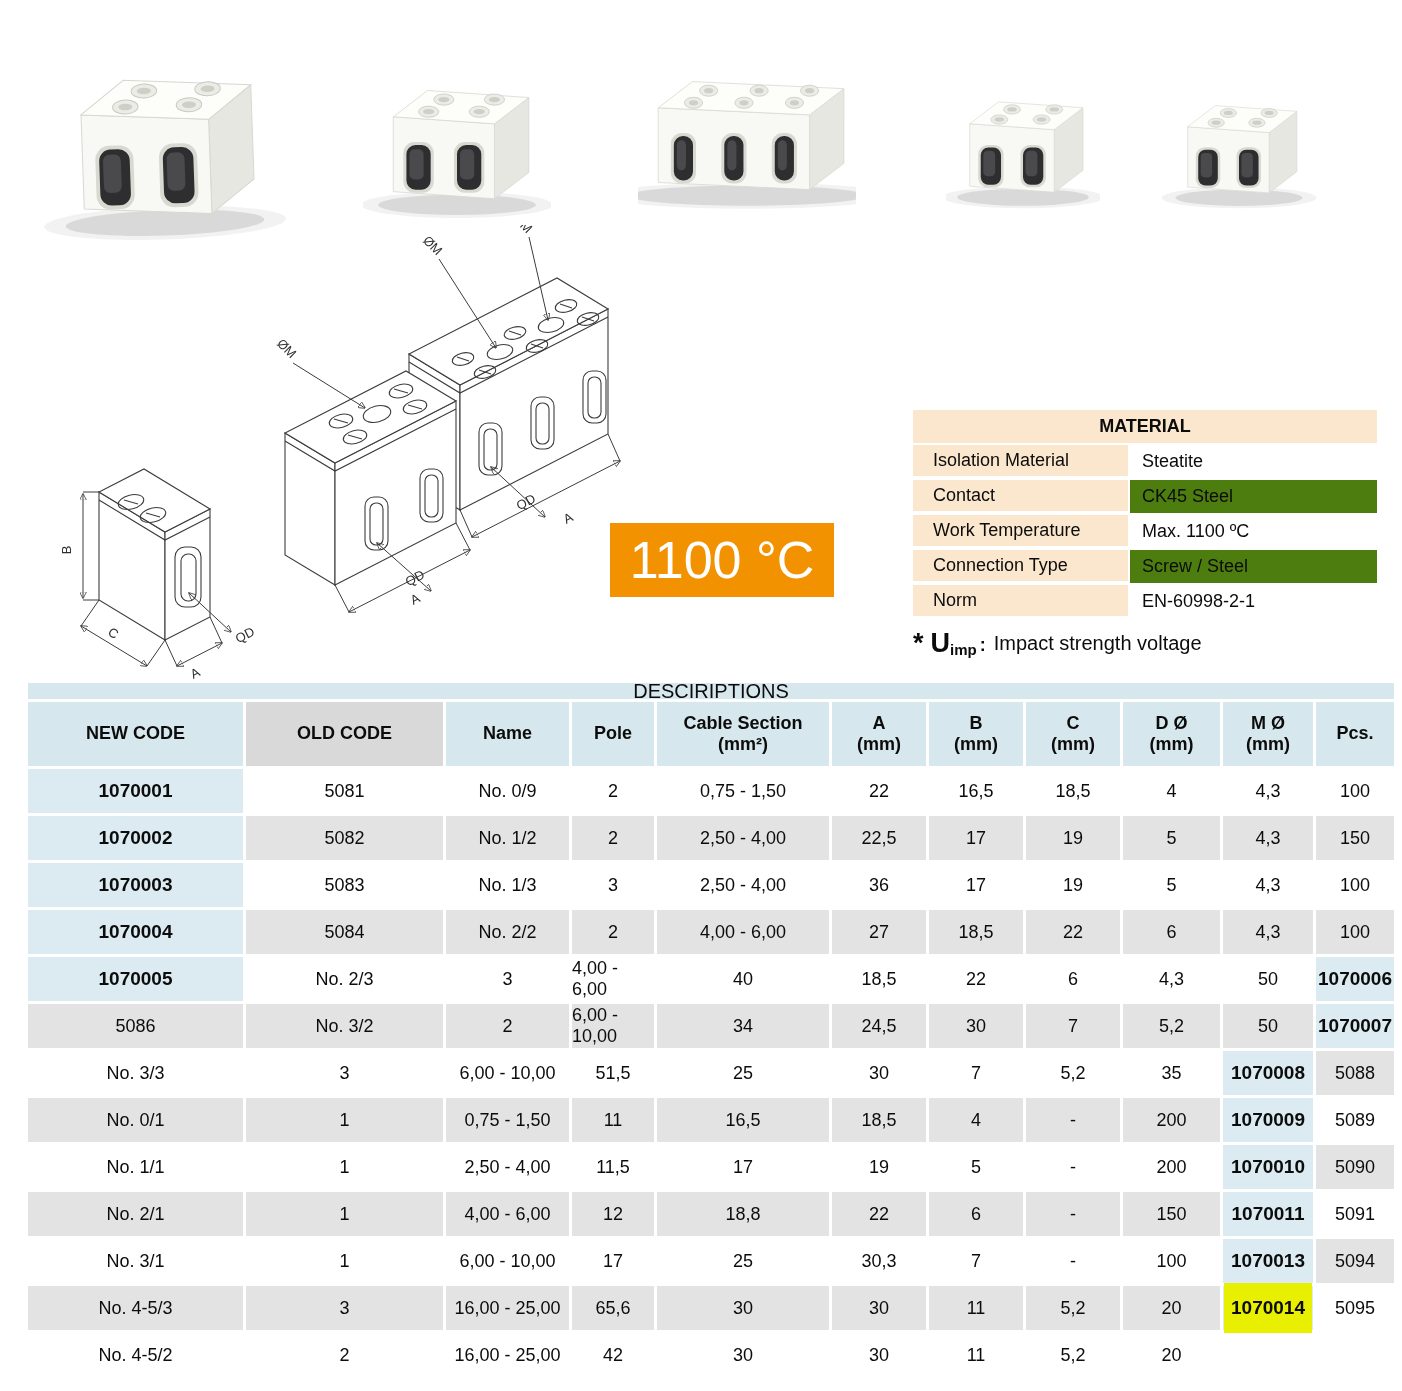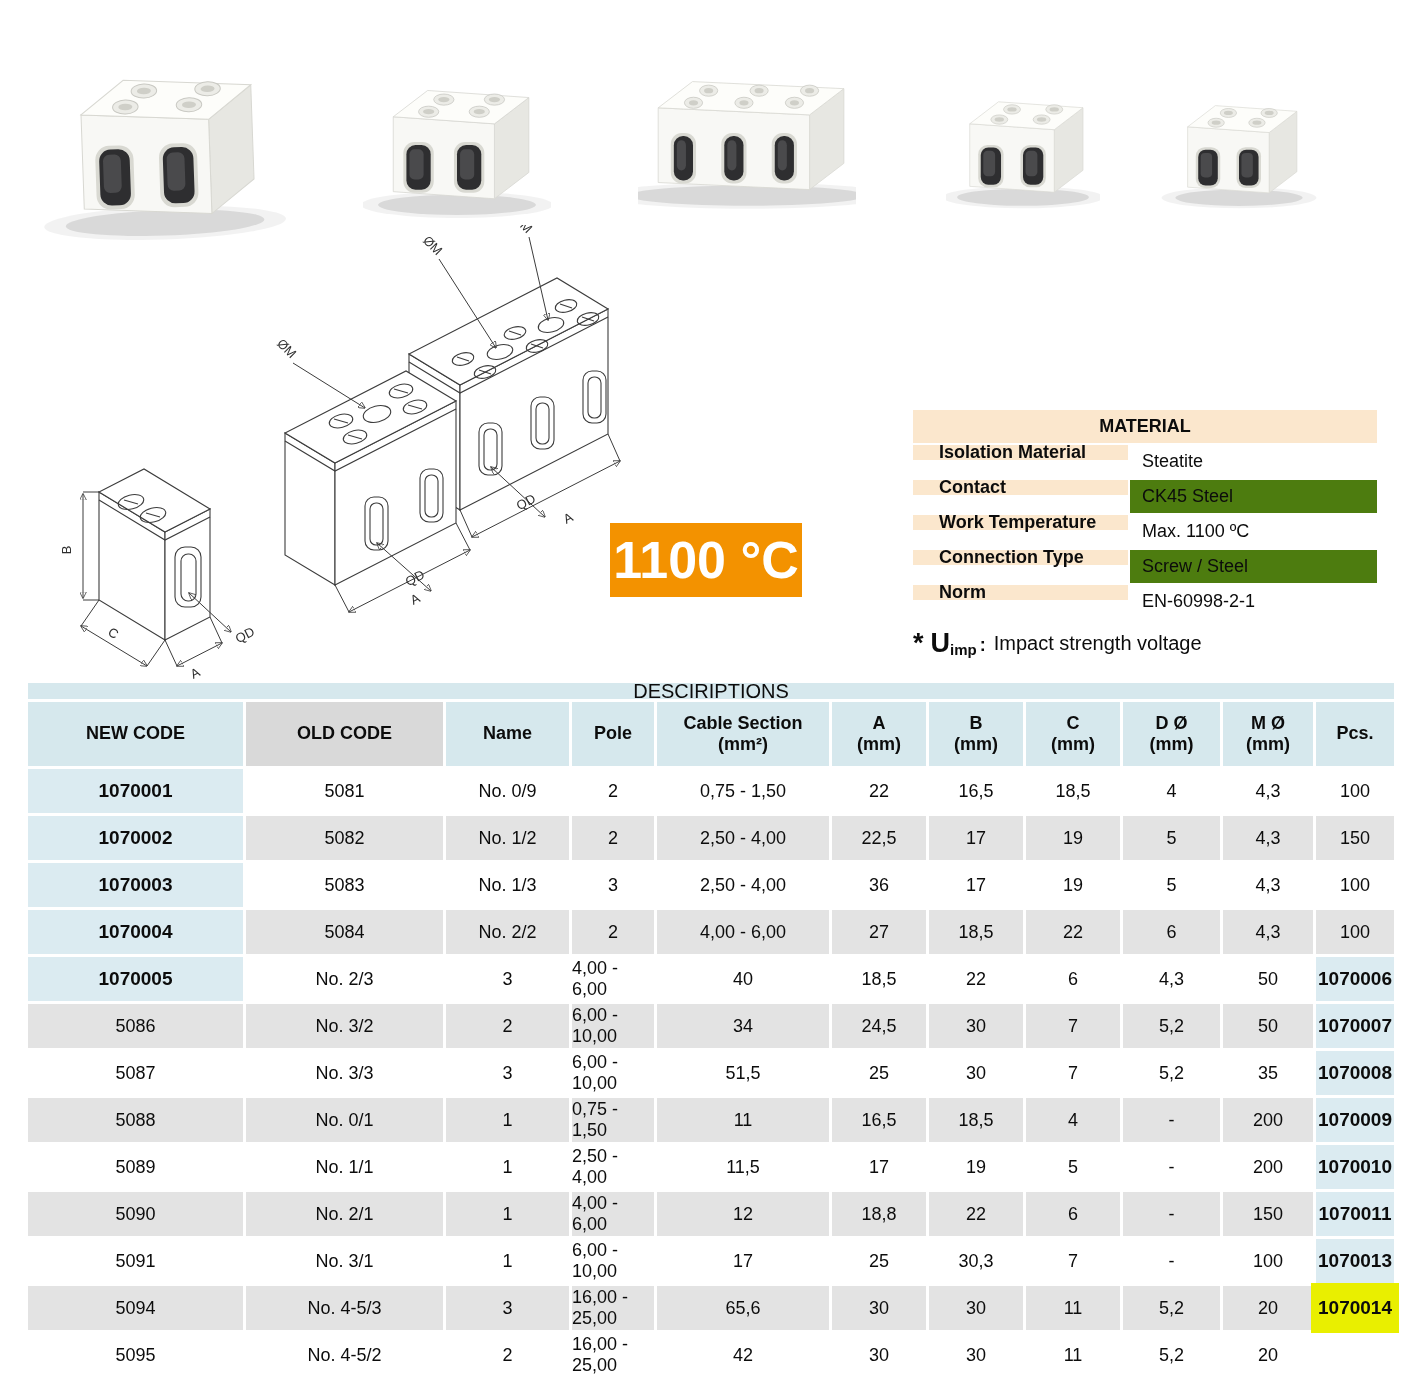--- a/index.html
+++ b/index.html
@@ -17,29 +17,29 @@
   .p4{left:946px;top:68px;width:154px;height:142px}
   .p5{left:1150px;top:73px;width:178px;height:137px}
   
   .drawings{position:absolute;left:25px;top:225px;width:640px;height:458px}
   .drawings path,.drawings ellipse,.drawings rect,.drawings line{stroke:#3c3c3c;stroke-width:1.1;fill:none}
   .drawings .face{fill:#ffffff}
   .drawings .dim{stroke:#3c3c3c;stroke-width:1}
   .drawings text{font-size:13px;fill:#2e2e2e;stroke:none;font-family:"Liberation Sans",sans-serif}
   
   .badge{
-    position:absolute;left:610px;top:523px;width:192px;height:74px;
-    background:#f39200;color:#ffffff;font-weight:bold;font-size:52px;
+    position:absolute;left:610px;top:523px;width:224px;height:74px;
+    background:#f39200;color:#ffffff;font-weight:normal;font-size:52px;
     display:flex;align-items:center;justify-content:center;
   }
   
   .material{position:absolute;left:913px;top:410px;width:464px}
   .m-title{background:#fbe7cd;height:33px;margin-bottom:2px;display:flex;align-items:center;justify-content:center;font-weight:bold;font-size:18px}
   .m-rows{display:grid;grid-template-columns:215px 247px;gap:2px}
-  .m-label{background:#fbe7cd;height:15px;display:flex;align-items:center;padding-left:26px;font-weight:bold;font-size:18px;box-sizing:border-box}
+  .m-label{background:#fbe7cd;height:31px;display:flex;align-items:center;padding-left:20px;font-weight:normal;font-size:18px;box-sizing:border-box}
   .m-value{height:33px;display:flex;align-items:center;padding-left:12px;font-size:18px;box-sizing:border-box}
   .m-value.gray{background:#4d7c0f}
   
   .footnote{position:absolute;left:913px;top:630px;display:flex;align-items:flex-start;white-space:pre}
   .fn-star{font-size:27px;font-weight:bold;margin-right:7px;line-height:1}
   .fn-u{font-size:27px;font-weight:bold;line-height:1}
   .fn-sub{font-size:15px;font-weight:bold;position:relative;top:12px;line-height:1}
   .fn-colon{font-size:18px;font-weight:bold;margin:0 8px 0 3px;position:relative;top:6px;line-height:1}
   .fn-text{font-size:20px;position:relative;top:3px;line-height:1}
   
@@ -405,21 +405,20 @@
       <div class="cell gray">No. 3/2</div>
       <div class="cell gray">2</div>
       <div class="cell gray">6,00 - 10,00</div>
       <div class="cell gray">34</div>
       <div class="cell gray">24,5</div>
       <div class="cell gray">30</div>
       <div class="cell gray">7</div>
       <div class="cell gray">5,2</div>
       <div class="cell gray">50</div>
       <div class="cell newcode">1070007</div>
-      <div class="cell">5087</div>
       <div class="cell">No. 3/3</div>
       <div class="cell">3</div>
       <div class="cell">6,00 - 10,00</div>
       <div class="cell">51,5</div>
       <div class="cell">25</div>
       <div class="cell">30</div>
       <div class="cell">7</div>
       <div class="cell">5,2</div>
       <div class="cell">35</div>
       <div class="cell newcode">1070008</div>

